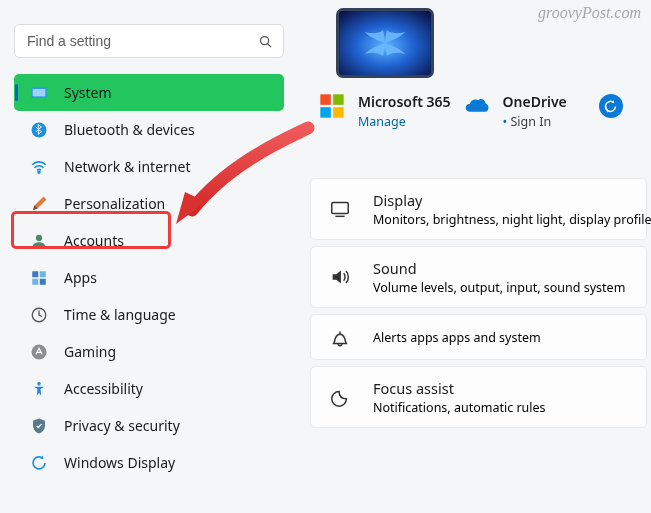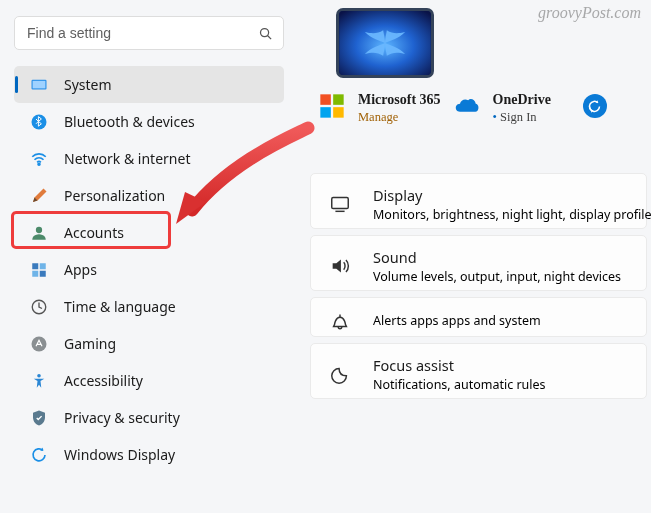--- a/index.html
+++ b/index.html
@@ -14,41 +14,41 @@
   }
   .container { display: flex; height: 100%; }
   .sidebar { width: 290px; padding: 8px 0 0 14px; flex-shrink: 0; }
   .search-wrap {
     display: flex; align-items: center;
     background: #fff;
     border: 1px solid #ddd;
     border-radius: 5px;
     height: 34px;
     padding: 0 10px 0 12px;
-    margin: 8px 6px 16px 0;
+    margin: 16px 6px 16px 0;
   }
   .search-wrap input {
     flex: 1; border: none; outline: none;
     font-size: 14px; background: transparent;
     color: #555;
   }
   .search-wrap input::placeholder { color: #5f5f5f; }
   .search-icon svg { width: 15px; height: 15px; display: block; }
   .nav { list-style: none; }
   .nav-item {
     display: flex; align-items: center;
     height: 37px;
     padding: 0 12px 0 16px;
     border-radius: 5px;
     font-size: 14px;
     cursor: pointer;
     margin-right: 6px;
     position: relative;
   }
-  .nav-item.selected { background: #e5e5e5; }
+  .nav-item.selected { background: #22c55e; }
   .nav-item.selected::before {
     content:""; position:absolute; left:1px; top:10px; bottom:10px;
     width:3px; background:#0067c0; border-radius:2px;
   }
   .nav-item .nav-icon {
     width: 18px; height: 18px;
     margin-right: 16px;
     display: inline-flex; align-items: center; justify-content: center;
   }
   .nav-item .nav-icon svg { width: 18px; height: 18px; }
@@ -67,41 +67,41 @@
   }
   .wallpaper {
     width: 98px; height: 70px;
     border: 3px solid #34435a;
     border-radius: 7px;
     background: radial-gradient(circle at 50% 55%, #4aa3f7 0%, #2a6fd8 30%, #0b1b55 80%);
     margin: 2px 0 14px 26px;
     position: relative; overflow: hidden;
   }
   .wallpaper svg { width: 100%; height: 100%; }
-  .tiles-row { display: flex; gap: 12px; align-items: flex-start; margin-left: 8px; font-family: Liberation Serif, serif; }
+  .tiles-row { display: flex; gap: 12px; align-items: flex-start; margin-left: 8px; }
   .tile { display: flex; align-items: flex-start; gap: 12px; cursor: pointer; }
   .tile-icon { width: 28px; height: 28px; display: inline-flex; align-items: center; justify-content: center; }
   .tile-icon svg { width: 28px; height: 28px; }
   .tile-text .tile-title { font-size: 14px; font-weight: 600; color: #1b1b1b; }
-  .tile-text .tile-sub { font-size: 12.5px; color: #a16207; margin-top: 2px; }
+  .tile-text .tile-sub { font-size: 12.5px; color: #0369a1; margin-top: 2px; }
   .tile-text .tile-sub.link { color: #404040; }
   .tile-text .tile-sub.link::before { content:"• "; color:#0067c0; }
   .sync-badge {
     width: 24px; height: 24px;
     background: #0a7ad6; border-radius: 50%;
     display: inline-flex; align-items: center; justify-content: center;
     margin-left: 20px; margin-top: 2px;
   }
   .sync-badge svg { width: 15px; height: 15px; }
   .cards { margin-top: 48px; }
   .card {
     background: #fdfdfd;
     border: 1px solid #eaeaea;
     border-radius: 5px;
-    padding: 11px 16px 5px 14px;
+    padding: 11px 16px 11px 14px;
     margin-bottom: 6px;
     display: flex; align-items: center; gap: 22px;
     cursor: pointer;
   }
   .card-icon { width: 22px; height: 22px; display: inline-flex; align-items:center; justify-content:center; flex-shrink: 0; margin-left: 4px;}
   .card-icon svg { width: 22px; height: 22px; stroke: #333; }
   .card-text .card-title { font-size: 14.5px; color: #1b1b1b; }
   .card-text .card-sub { font-size: 12.5px; color: #000000; margin-top: 1px; white-space: nowrap; }
   
   .arrow {
@@ -305,21 +305,21 @@
       <div class="card">
         <span class="card-icon">
           <svg viewBox="0 0 24 24" fill="none" stroke-width="1.6">
               <path d="M4 9 L8 9 L13 5 L13 19 L8 15 L4 15 Z" fill="#333" stroke="none"></path>
               <path d="M16 8 C18 10 18 14 16 16"></path>
               <path d="M18.5 5.5 C22 9 22 15 18.5 18.5"></path>
             </svg>
         </span>
         <div class="card-text">
           <div class="card-title">Sound</div>
-          <div class="card-sub">Volume levels, output, input, night devices</div>
+          <div class="card-sub">Volume levels, output, input, sound system</div>
         </div>
       </div>
       <div class="card">
         <span class="card-icon">
           <svg viewBox="0 0 24 24" fill="none" stroke-width="1.6">
               <path d="M6 17 C6 17 7 9 12 9 C17 9 18 17 18 17 L19 19 L5 19 Z"></path>
               <path d="M10 19 C10 20.5 11 21.5 12 21.5 C13 21.5 14 20.5 14 19"></path>
               <line x1="12" y1="6" x2="12" y2="9"></line>
             </svg>
         </span>

